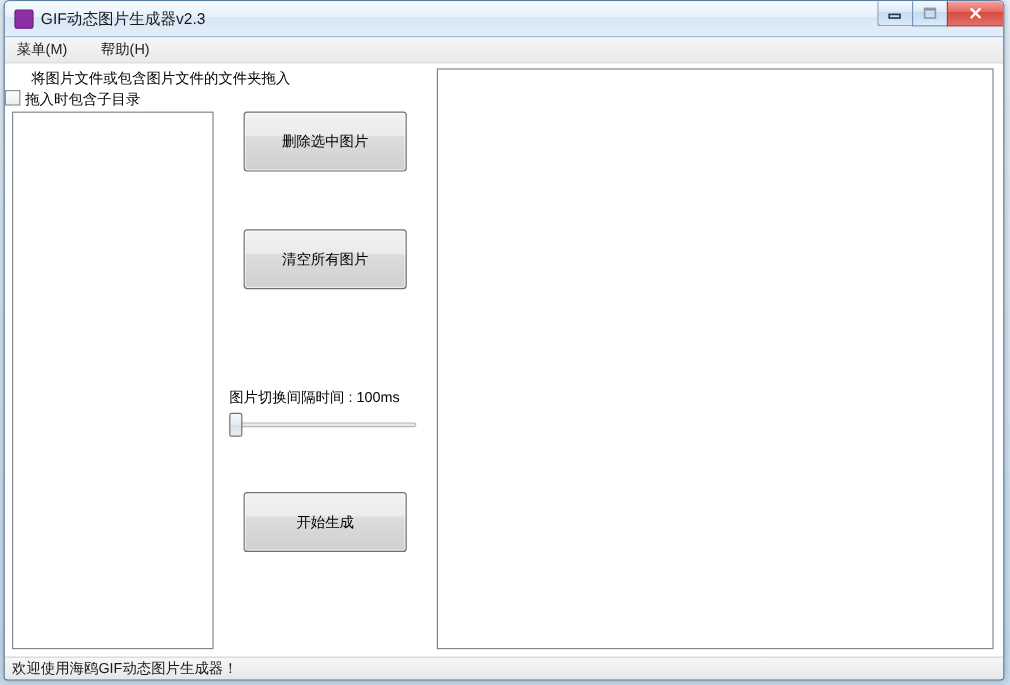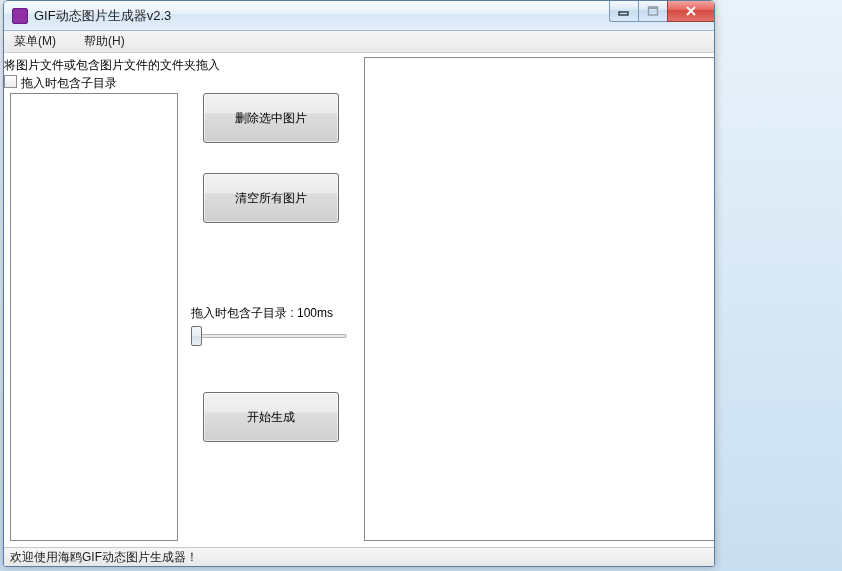--- a/index.html
+++ b/index.html
@@ -16,21 +16,21 @@
     width: 842px;
     height: 571px;
     background: linear-gradient(to bottom, #e9f2fa 0%, #c8dff1 100%);
     position: relative;
     box-sizing: border-box;
   }
   .window {
     position: absolute;
     left: 3px;
     top: 0px;
-    width: 712px;
+    width: 834px;
     height: 567px;
     border: 1px solid #5a7ea0;
     border-radius: 5px 5px 3px 3px;
     background: #fff;
     box-shadow: 0 0 8px rgba(0,0,0,0.25);
     box-sizing: border-box;
     overflow: hidden;
   }
 
   
@@ -114,21 +114,21 @@
   .client {
     position: relative;
     width: 832px;
     height: 494px;
     background: #fff;
     box-sizing: border-box;
   }
 
   .drag-label {
     position: absolute;
-    left: 0;
+    left: 22px;
     top: 4px;
     color: #000;
   }
 
   .subdir-row {
     position: absolute;
     left: 0;
     top: 22px;
     display: flex;
     align-items: flex-start;
@@ -280,28 +280,28 @@
         <span class="chk"></span>
         <span>拖入时包含子目录</span>
       </div>
 
       <div class="file-list"></div>
 
       <div class="controls-col">
         <div class="btn-wrap" style="">
           <div class="btn">删除选中图片</div>
         </div>
-        <div class="btn-wrap" style="margin-top:30px;">
+        <div class="btn-wrap" style="margin-top:48px;">
           <div class="btn">清空所有图片</div>
         </div>
 
         <div style="height:82px;"></div>
 
         <div class="interval-label">
-          <span>拖入时包含子目录 : </span><span>100ms</span>
+          <span>图片切换间隔时间 : </span><span>100ms</span>
         </div>
         <div class="slider">
           <div class="track"></div>
           <div class="thumb"></div>
         </div>
 
         <div class="btn-wrap" style="margin-top:44px;">
           <div class="btn">开始生成</div>
         </div>
       </div>

